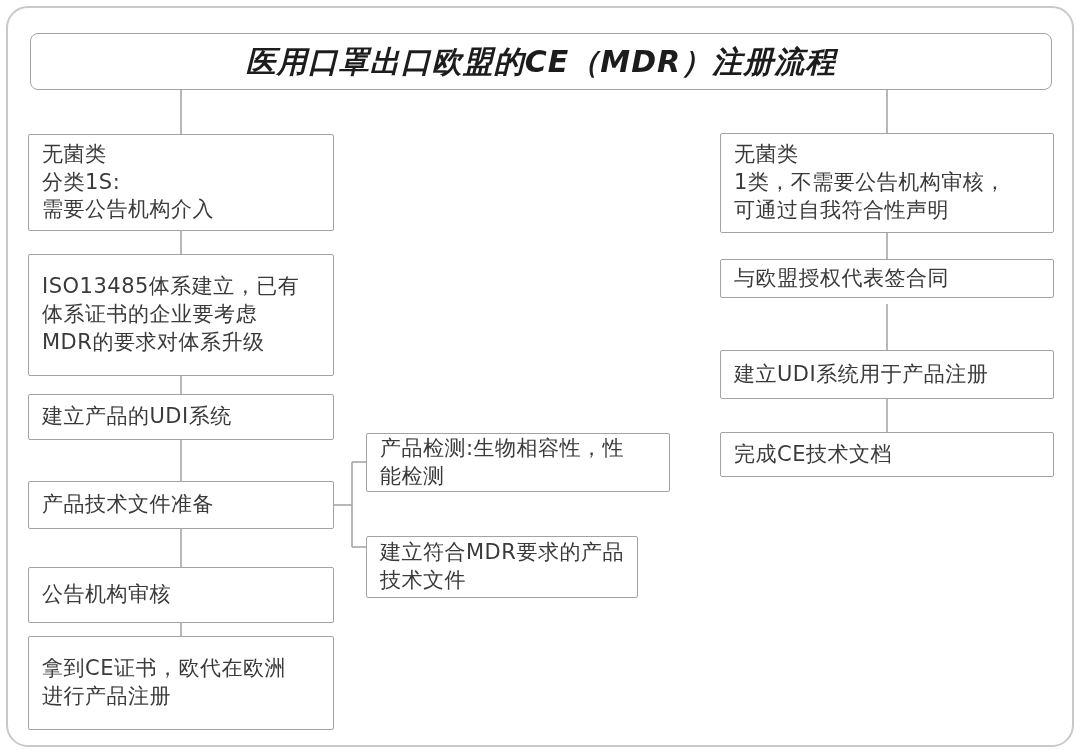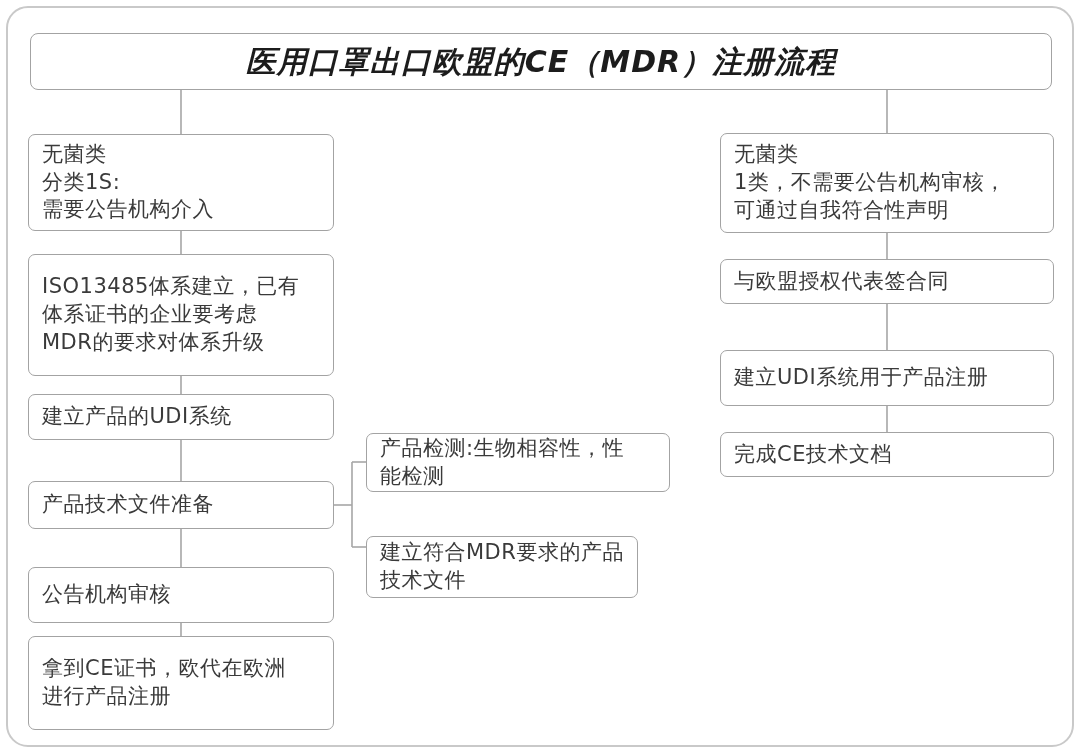--- a/index.html
+++ b/index.html
@@ -13,21 +13,21 @@
   #frame{
     position:absolute;left:6px;top:6px;right:6px;bottom:6px;
     border:2px solid #c9c9c9;border-radius:22px;
     pointer-events:none;
   }
   #wires{position:absolute;left:0;top:0;width:1080px;height:753px;}
   .node{
     position:absolute;
     box-sizing:border-box;
     border:1px solid #a3a3a3;
-    border-radius:7px;
+    border-radius:2px;
     background:#ffffff;
     display:flex;
     align-items:center;
     padding:4px 13px;
     font-size:21px;
     line-height:1.32;
     color:#3a3a3a;
     white-space:pre-line;
     letter-spacing:0.5px;
   }
@@ -84,18 +84,18 @@
 进行产品注册</div>
 
   <div class="node" style="left:366px;top:433px;width:304px;height:59px;">产品检测:生物相容性，性
 能检测</div>
   <div class="node" style="left:366px;top:536px;width:272px;height:62px;">建立符合MDR要求的产品
 技术文件</div>
 
   <div class="node" style="left:720px;top:133px;width:334px;height:100px;">无菌类
 1类，不需要公告机构审核，
 可通过自我符合性声明</div>
-  <div class="node" style="left:720px;top:259px;width:334px;height:45px;">与欧盟授权代表签合同</div>
-  <div class="node" style="left:720px;top:350px;width:334px;height:56px;">建立UDI系统用于产品注册</div>
+  <div class="node" style="left:720px;top:259px;width:334px;height:39px;">与欧盟授权代表签合同</div>
+  <div class="node" style="left:720px;top:350px;width:334px;height:49px;">建立UDI系统用于产品注册</div>
   <div class="node" style="left:720px;top:432px;width:334px;height:45px;">完成CE技术文档</div>
 
   <div id="frame"></div>
 </div>
 
 </body></html>

